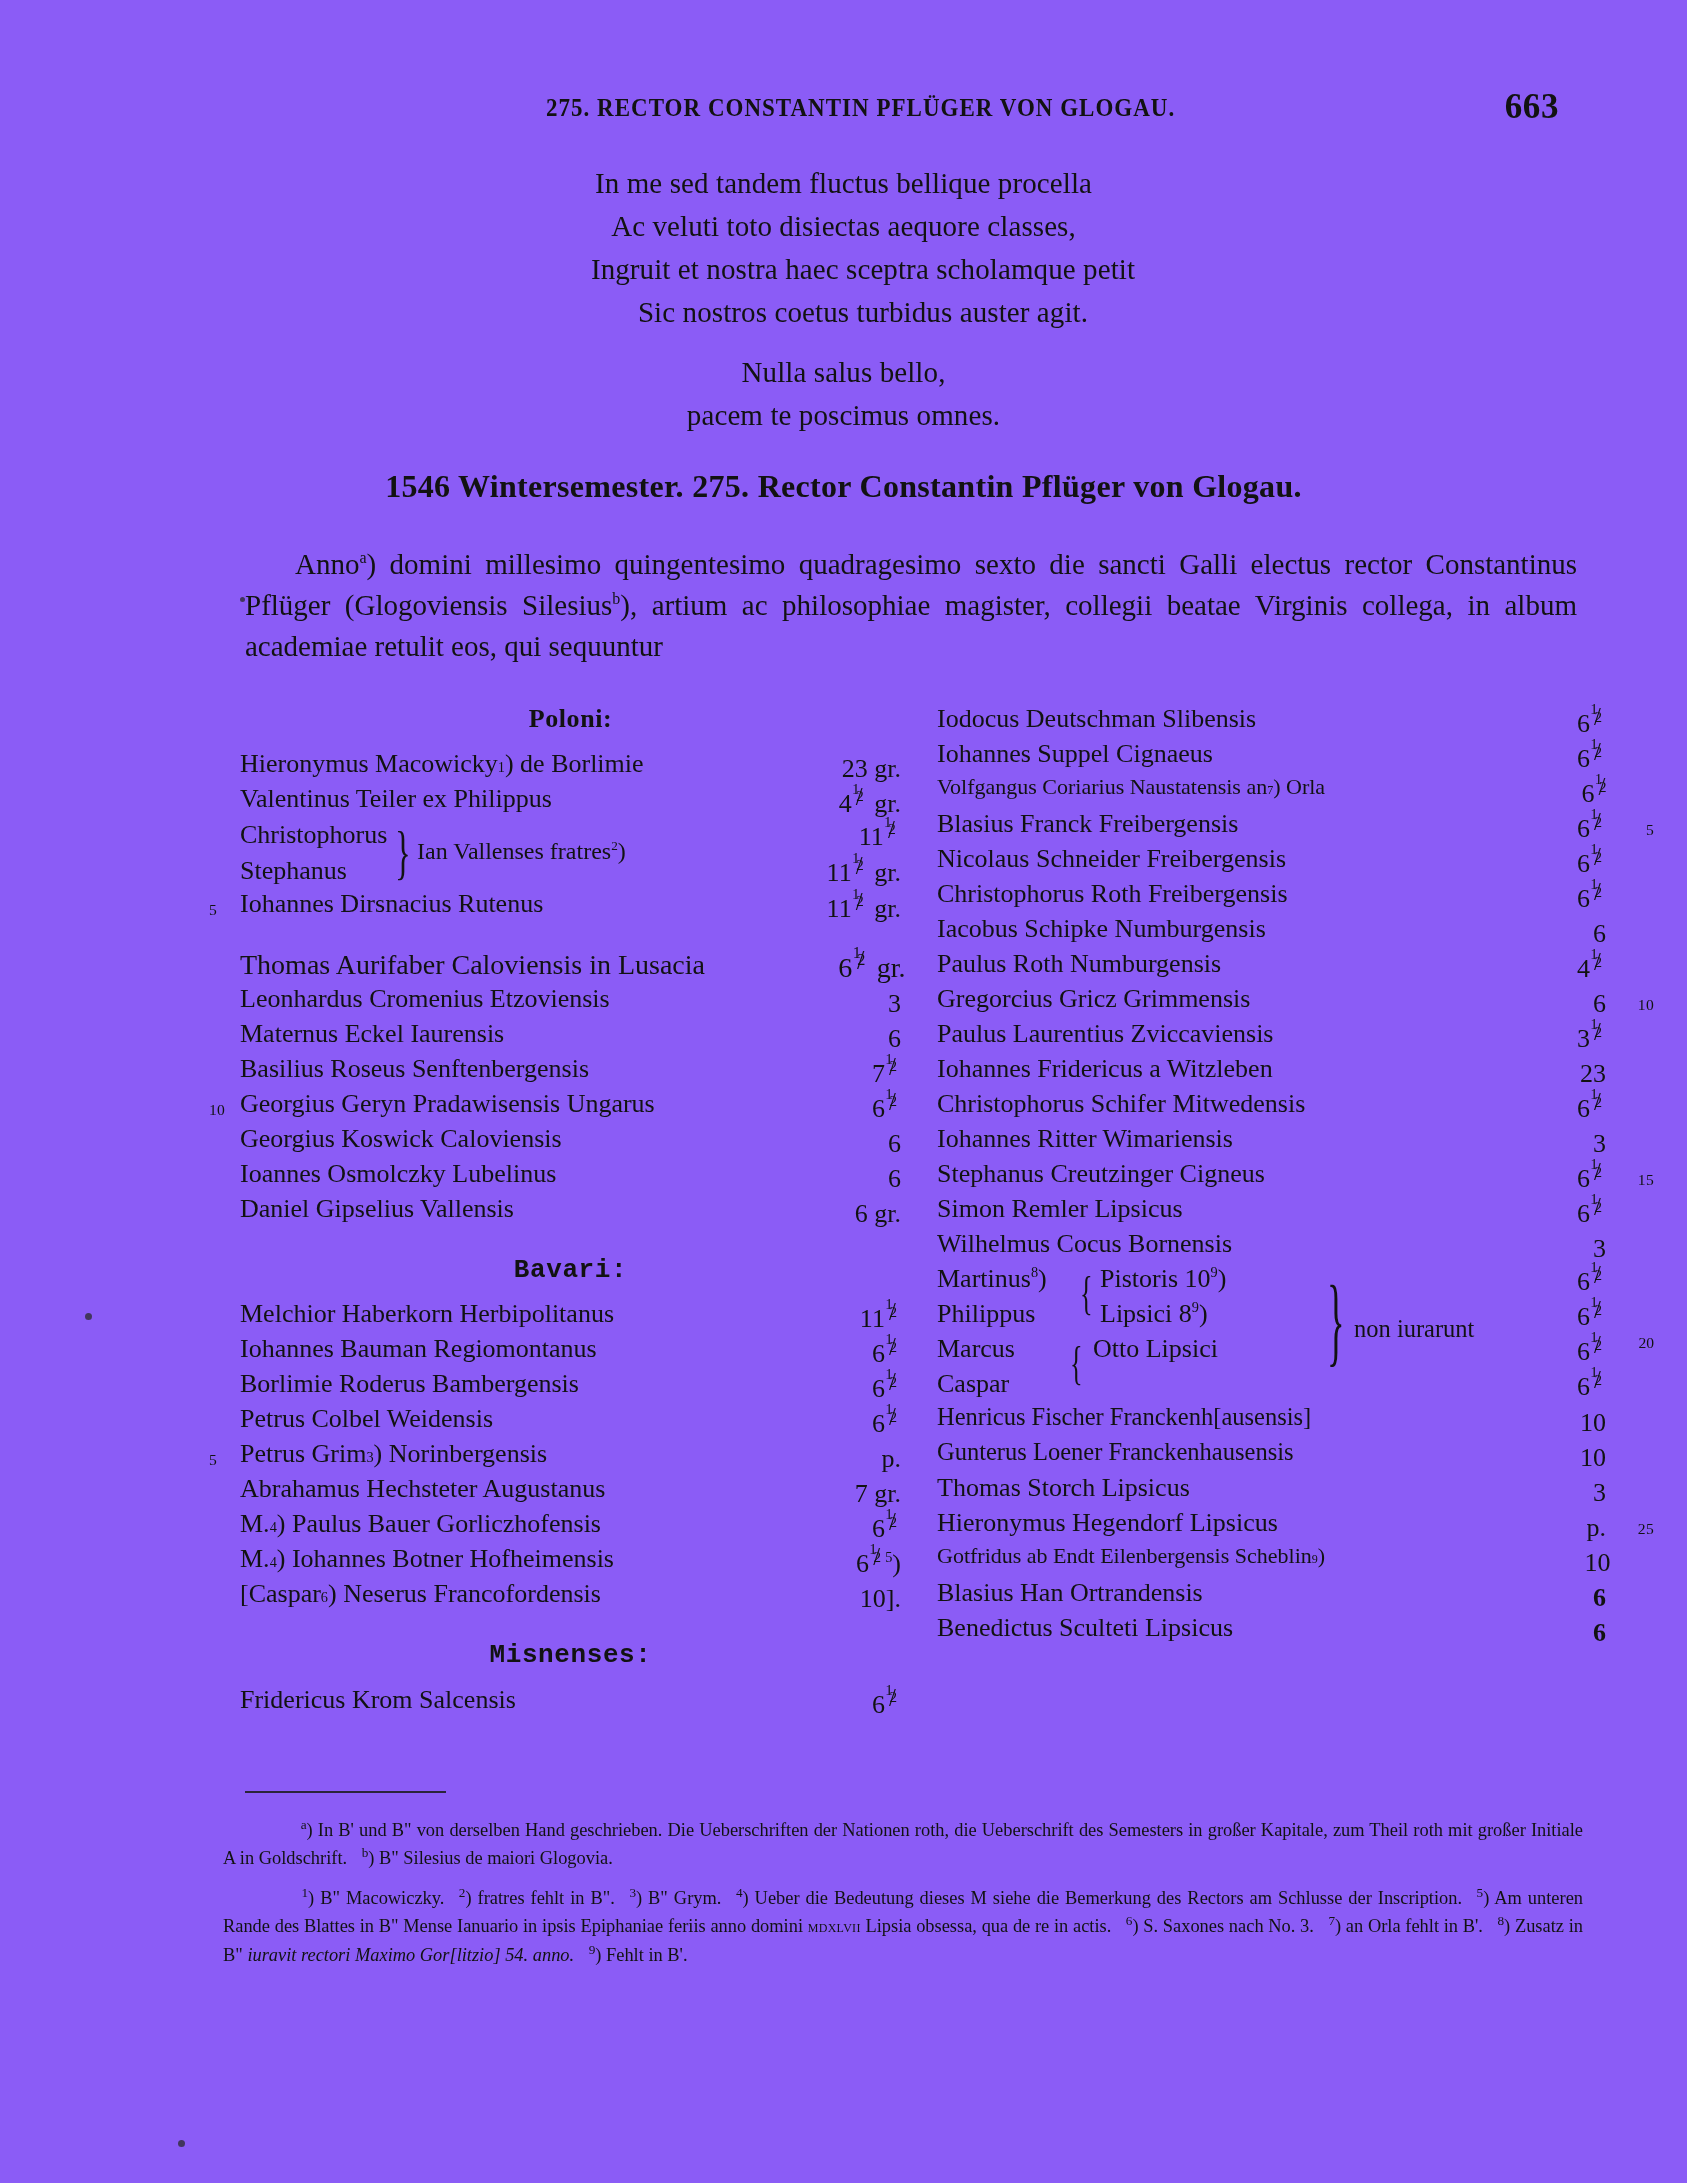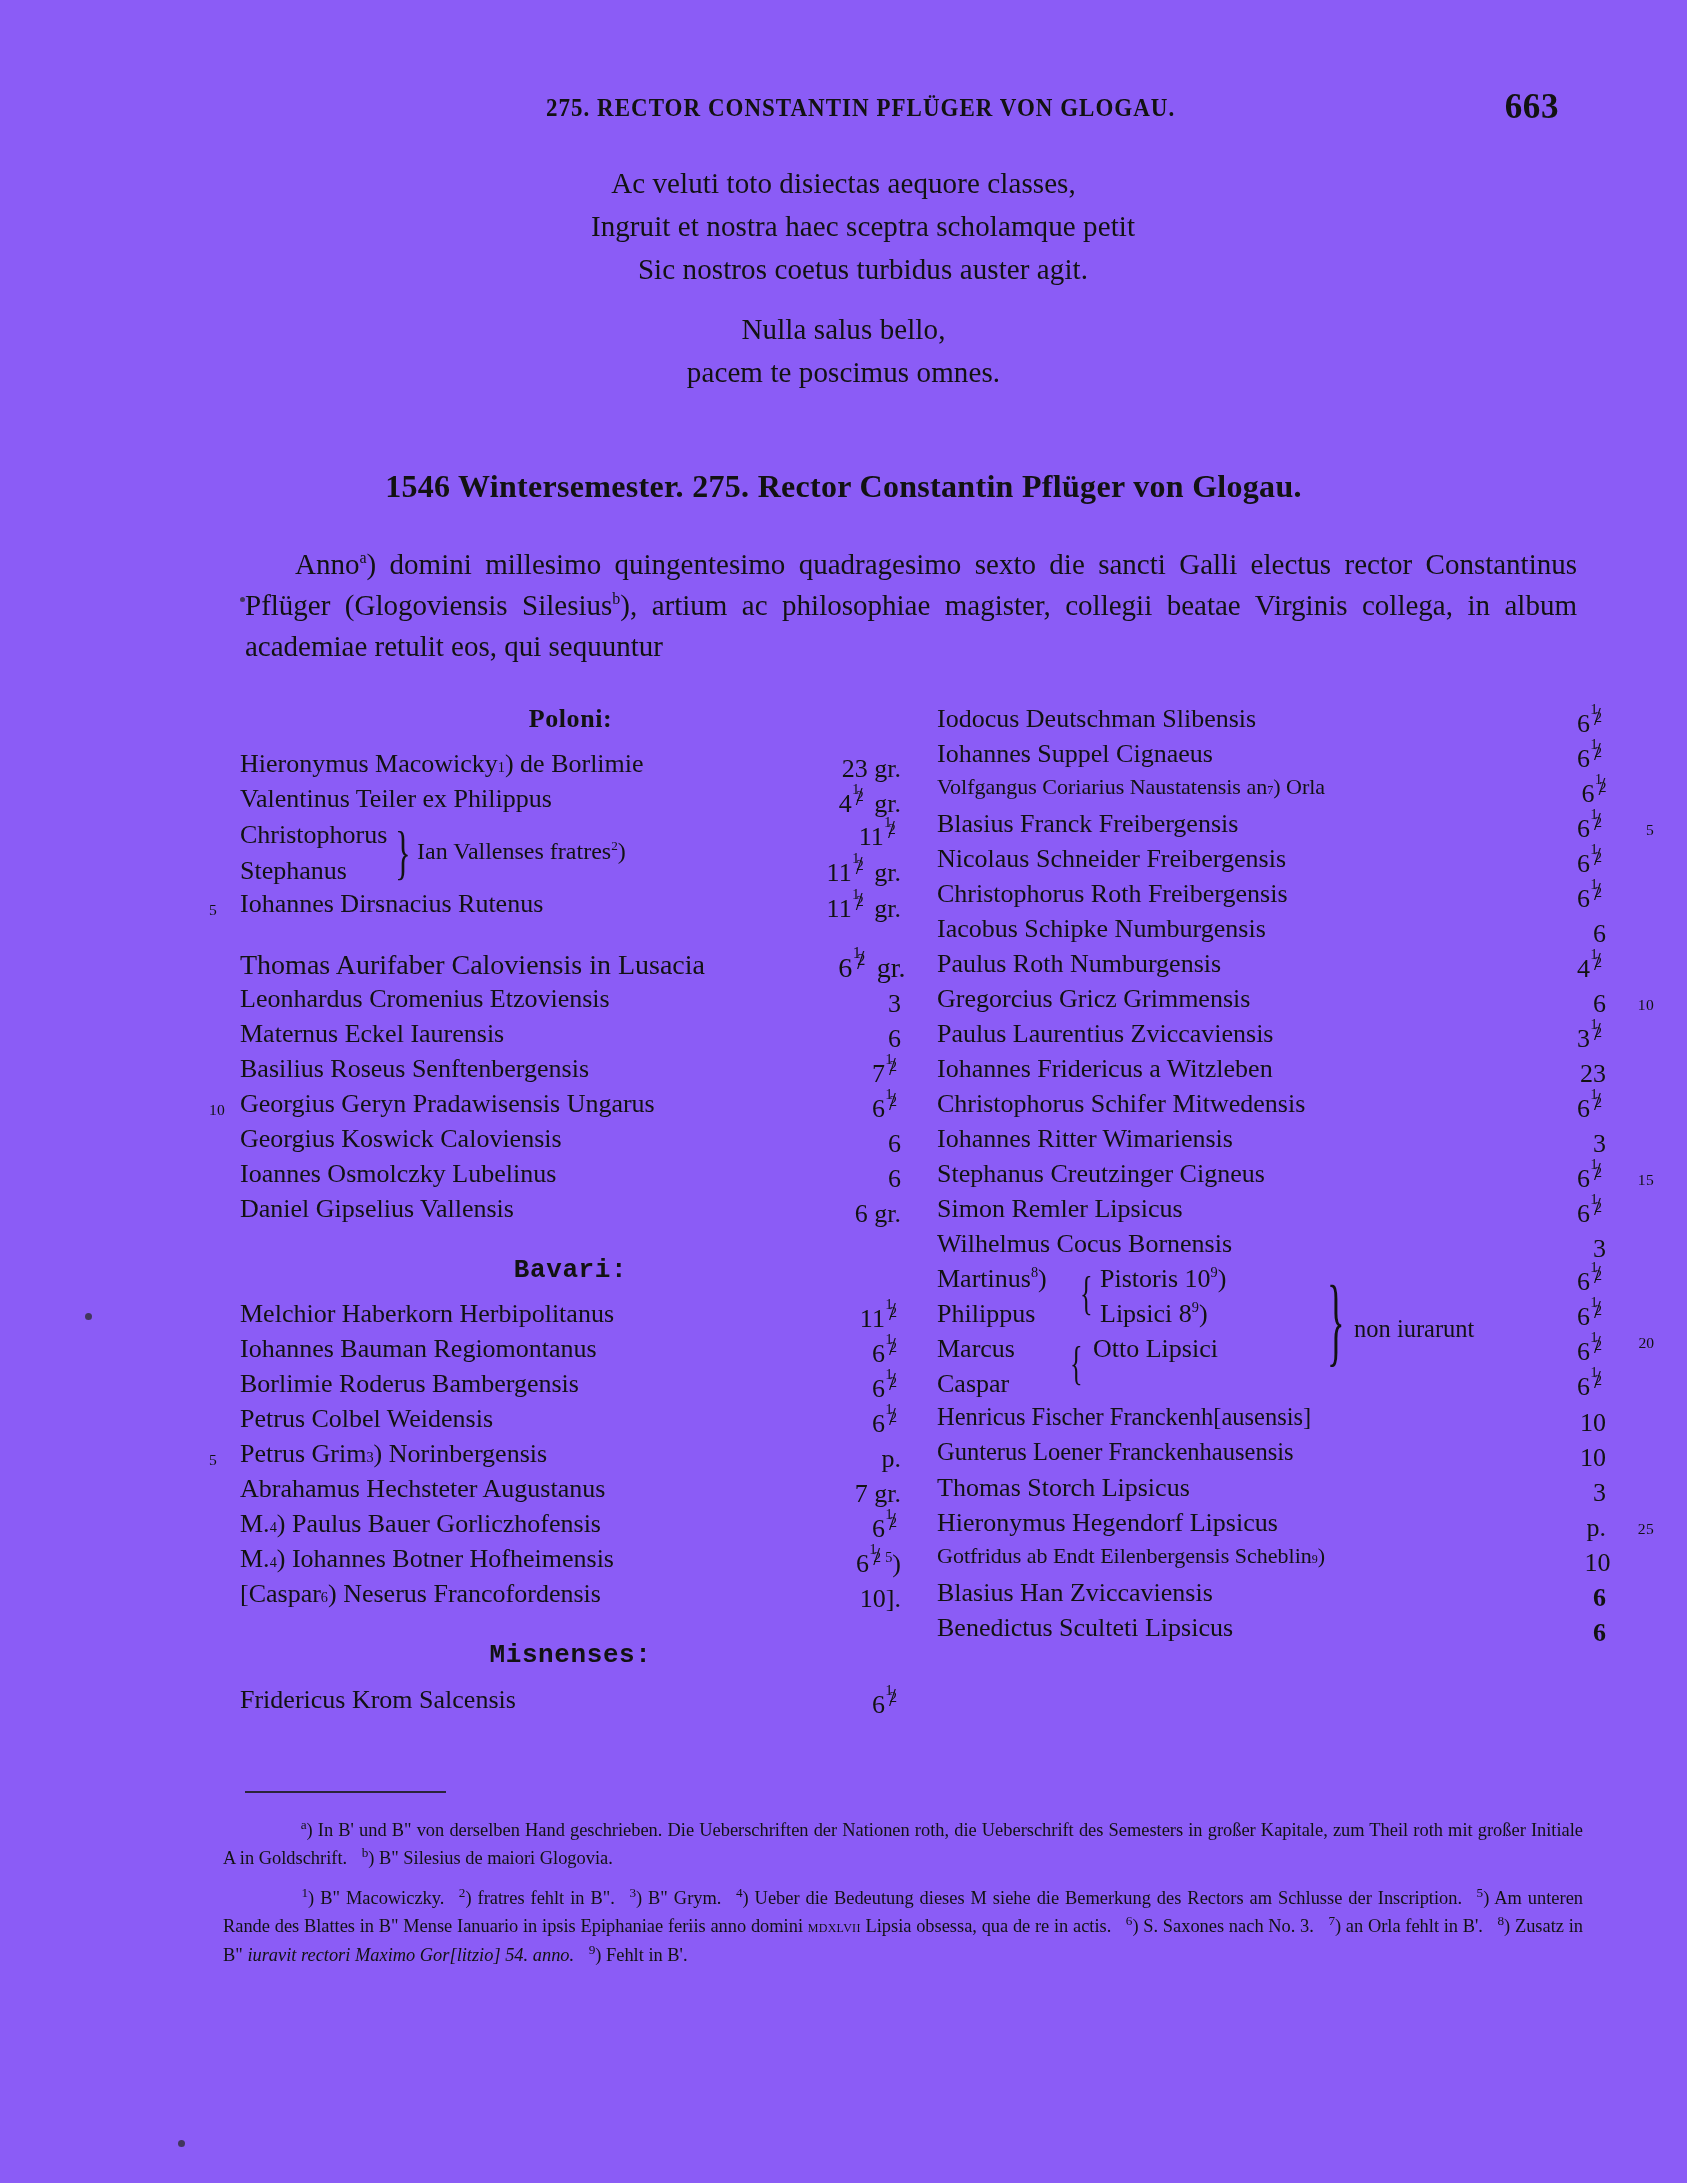--- a/index.html
+++ b/index.html
@@ -272,20 +272,21 @@
   <div class="speck" style="left:85px; top:1313px; width:7.2px; height:7.2px;"></div>
   <div class="speck" style="left:178px; top:2140px; width:7.2px; height:7.2px;"></div>
   <div class="speck" style="left:240px; top:597px; width:5px; height:5px;"></div>
 
   <div class="runhead">
     <div class="runhead-title">275. RECTOR CONSTANTIN PFLÜGER VON GLOGAU.</div>
     <div class="runhead-page">663</div>
   </div>
 
   <div class="verse">
+    <div class="vline indent-a">In me sed tandem fluctus bellique procella</div>
     <div class="vline indent-a">Ac veluti toto disiectas aequore classes,</div>
     <div class="vline indent-b">Ingruit et nostra haec sceptra scholamque petit</div>
     <div class="vline indent-b">Sic nostros coetus turbidus auster agit.</div>
     <div class="gap"></div>
     <div class="vline">Nulla salus bello,</div>
     <div class="vline">pacem te poscimus omnes.</div>
   </div>
 
   <div class="sect-head">1546 Wintersemester. 275. Rector Constantin Pflüger von Glogau.</div>
 
@@ -564,21 +565,21 @@
       </div>
 
       <div class="row" style="font-size:22px;">
         <span class="nm">Gotfridus ab Endt Eilenbergensis Scheblin</span>
           <sup class="note">9</sup>
           <span class="nm">)</span>
         <span class="amt wide" style="font-size:26px;">10</span>
       </div>
 
       <div class="row">
-        <span class="nm">Blasius Han Zviccaviensis</span>
+        <span class="nm">Blasius Han Ortrandensis</span>
         <span class="amt" style="font-weight:600;">6</span>
       </div>
 
       <div class="row">
         <span class="nm">Benedictus Sculteti Lipsicus</span>
         <span class="amt" style="font-weight:600;">6</span>
       </div>
 
     </div>
   </div>

